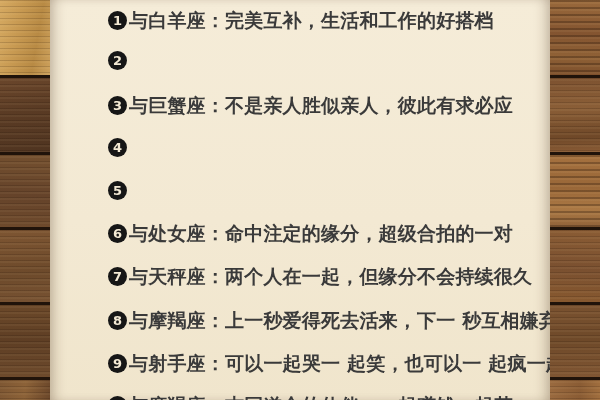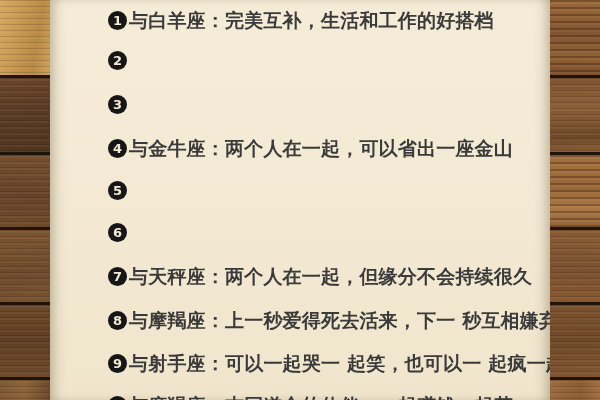--- a/index.html
+++ b/index.html
@@ -136,30 +136,31 @@
 
     <div class="row">
       <span class="badge">1</span>
       <span class="item-text">与白羊座：完美互补，生活和工作的好搭档</span>
     </div>
     <div class="row">
       <span class="badge">2</span>
     </div>
     <div class="row">
       <span class="badge">3</span>
+      <span class="item-text">与巨蟹座：不是亲人胜似亲人，彼此有求必应</span>
     </div>
     <div class="row">
       <span class="badge">4</span>
-      <span class="item-text">与金牛座：两个人在一起，可以省出一座金山</span>
     </div>
     <div class="row">
       <span class="badge">5</span>
     </div>
     <div class="row">
       <span class="badge">6</span>
+      <span class="item-text">与处女座：命中注定的缘分，超级合拍的一对</span>
     </div>
     <div class="row">
       <span class="badge">7</span>
       <span class="item-text">与天秤座：两个人在一起，但缘分不会持续很久</span>
     </div>
     <div class="row">
       <span class="badge">8</span>
       <span class="item-text">与摩羯座：上一秒爱得死去活来，下一 秒互相嫌弃</span>
     </div>
     <div class="row">

